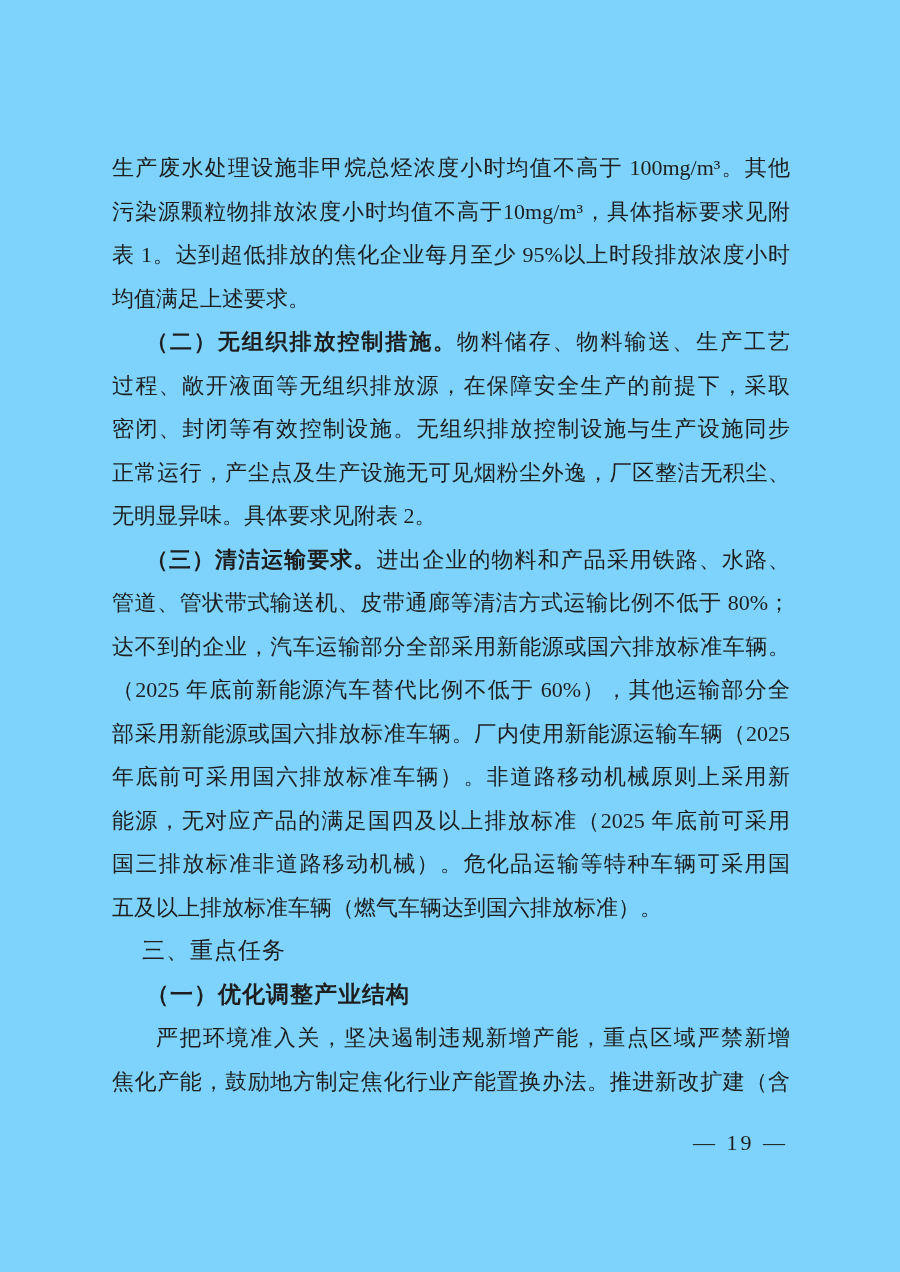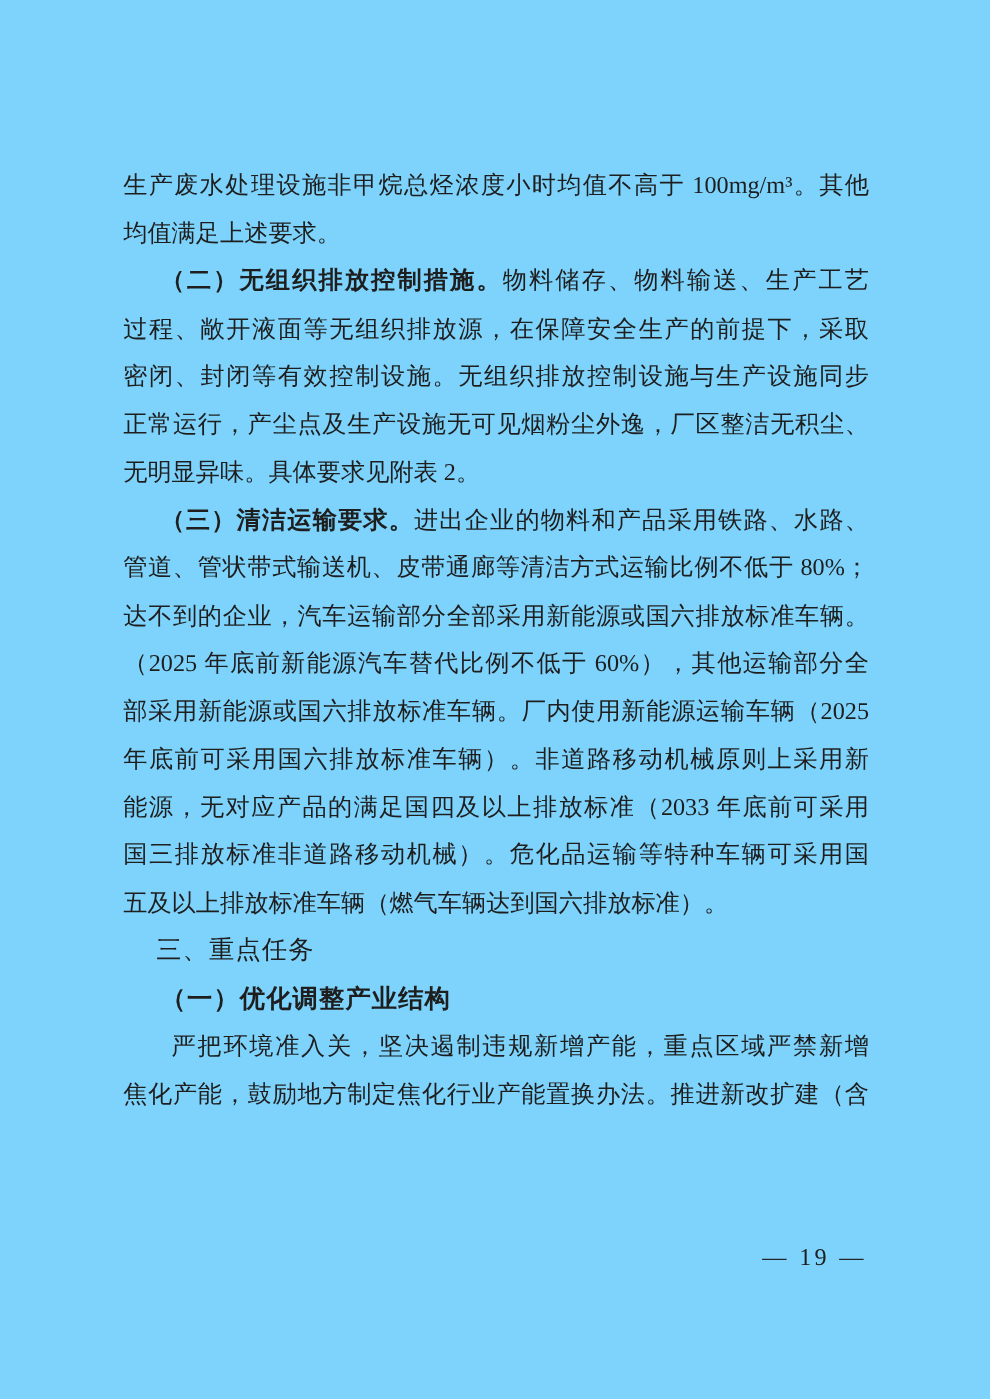--- a/index.html
+++ b/index.html
@@ -63,39 +63,41 @@
     text-align: left;
   }
 </style>
 </head>
 <body>
 
 <div class="page">
   <div class="text-block">
 
     <div class="line">生产废水处理设施非甲烷总烃浓度小时均值不高于 100mg/m³。其他</div>
+    <div class="line">污染源颗粒物排放浓度小时均值不高于10mg/m³，具体指标要求见附</div>
+    <div class="line">表 1。达到超低排放的焦化企业每月至少 95%以上时段排放浓度小时</div>
     <div class="line end">均值满足上述要求。</div>
 
     <div class="line ind-bracket">
       <span class="bold">（二）无组织排放控制措施。</span><span>物料储存、物料输送、生产工艺</span>
     </div>
     <div class="line">过程、敞开液面等无组织排放源，在保障安全生产的前提下，采取</div>
     <div class="line">密闭、封闭等有效控制设施。无组织排放控制设施与生产设施同步</div>
     <div class="line">正常运行，产尘点及生产设施无可见烟粉尘外逸，厂区整洁无积尘、</div>
     <div class="line end">无明显异味。具体要求见附表 2。</div>
 
     <div class="line ind-bracket">
       <span class="bold">（三）清洁运输要求。</span><span>进出企业的物料和产品采用铁路、水路、</span>
     </div>
     <div class="line">管道、管状带式输送机、皮带通廊等清洁方式运输比例不低于 80%；</div>
     <div class="line">达不到的企业，汽车运输部分全部采用新能源或国六排放标准车辆。</div>
     <div class="line">（2025 年底前新能源汽车替代比例不低于 60%），其他运输部分全</div>
     <div class="line">部采用新能源或国六排放标准车辆。厂内使用新能源运输车辆（2025</div>
     <div class="line">年底前可采用国六排放标准车辆）。非道路移动机械原则上采用新</div>
-    <div class="line">能源，无对应产品的满足国四及以上排放标准（2033 年底前可采用</div>
+    <div class="line">能源，无对应产品的满足国四及以上排放标准（2025 年底前可采用</div>
     <div class="line">国三排放标准非道路移动机械）。危化品运输等特种车辆可采用国</div>
     <div class="line end">五及以上排放标准车辆（燃气车辆达到国六排放标准）。</div>
 
     <div class="line end ind-head heading-hei">三、重点任务</div>
 
     <div class="line end ind-bracket heading-kai">（一）优化调整产业结构</div>
 
     <div class="line ind-plain">严把环境准入关，坚决遏制违规新增产能，重点区域严禁新增</div>
     <div class="line">焦化产能，鼓励地方制定焦化行业产能置换办法。推进新改扩建（含</div>
 

